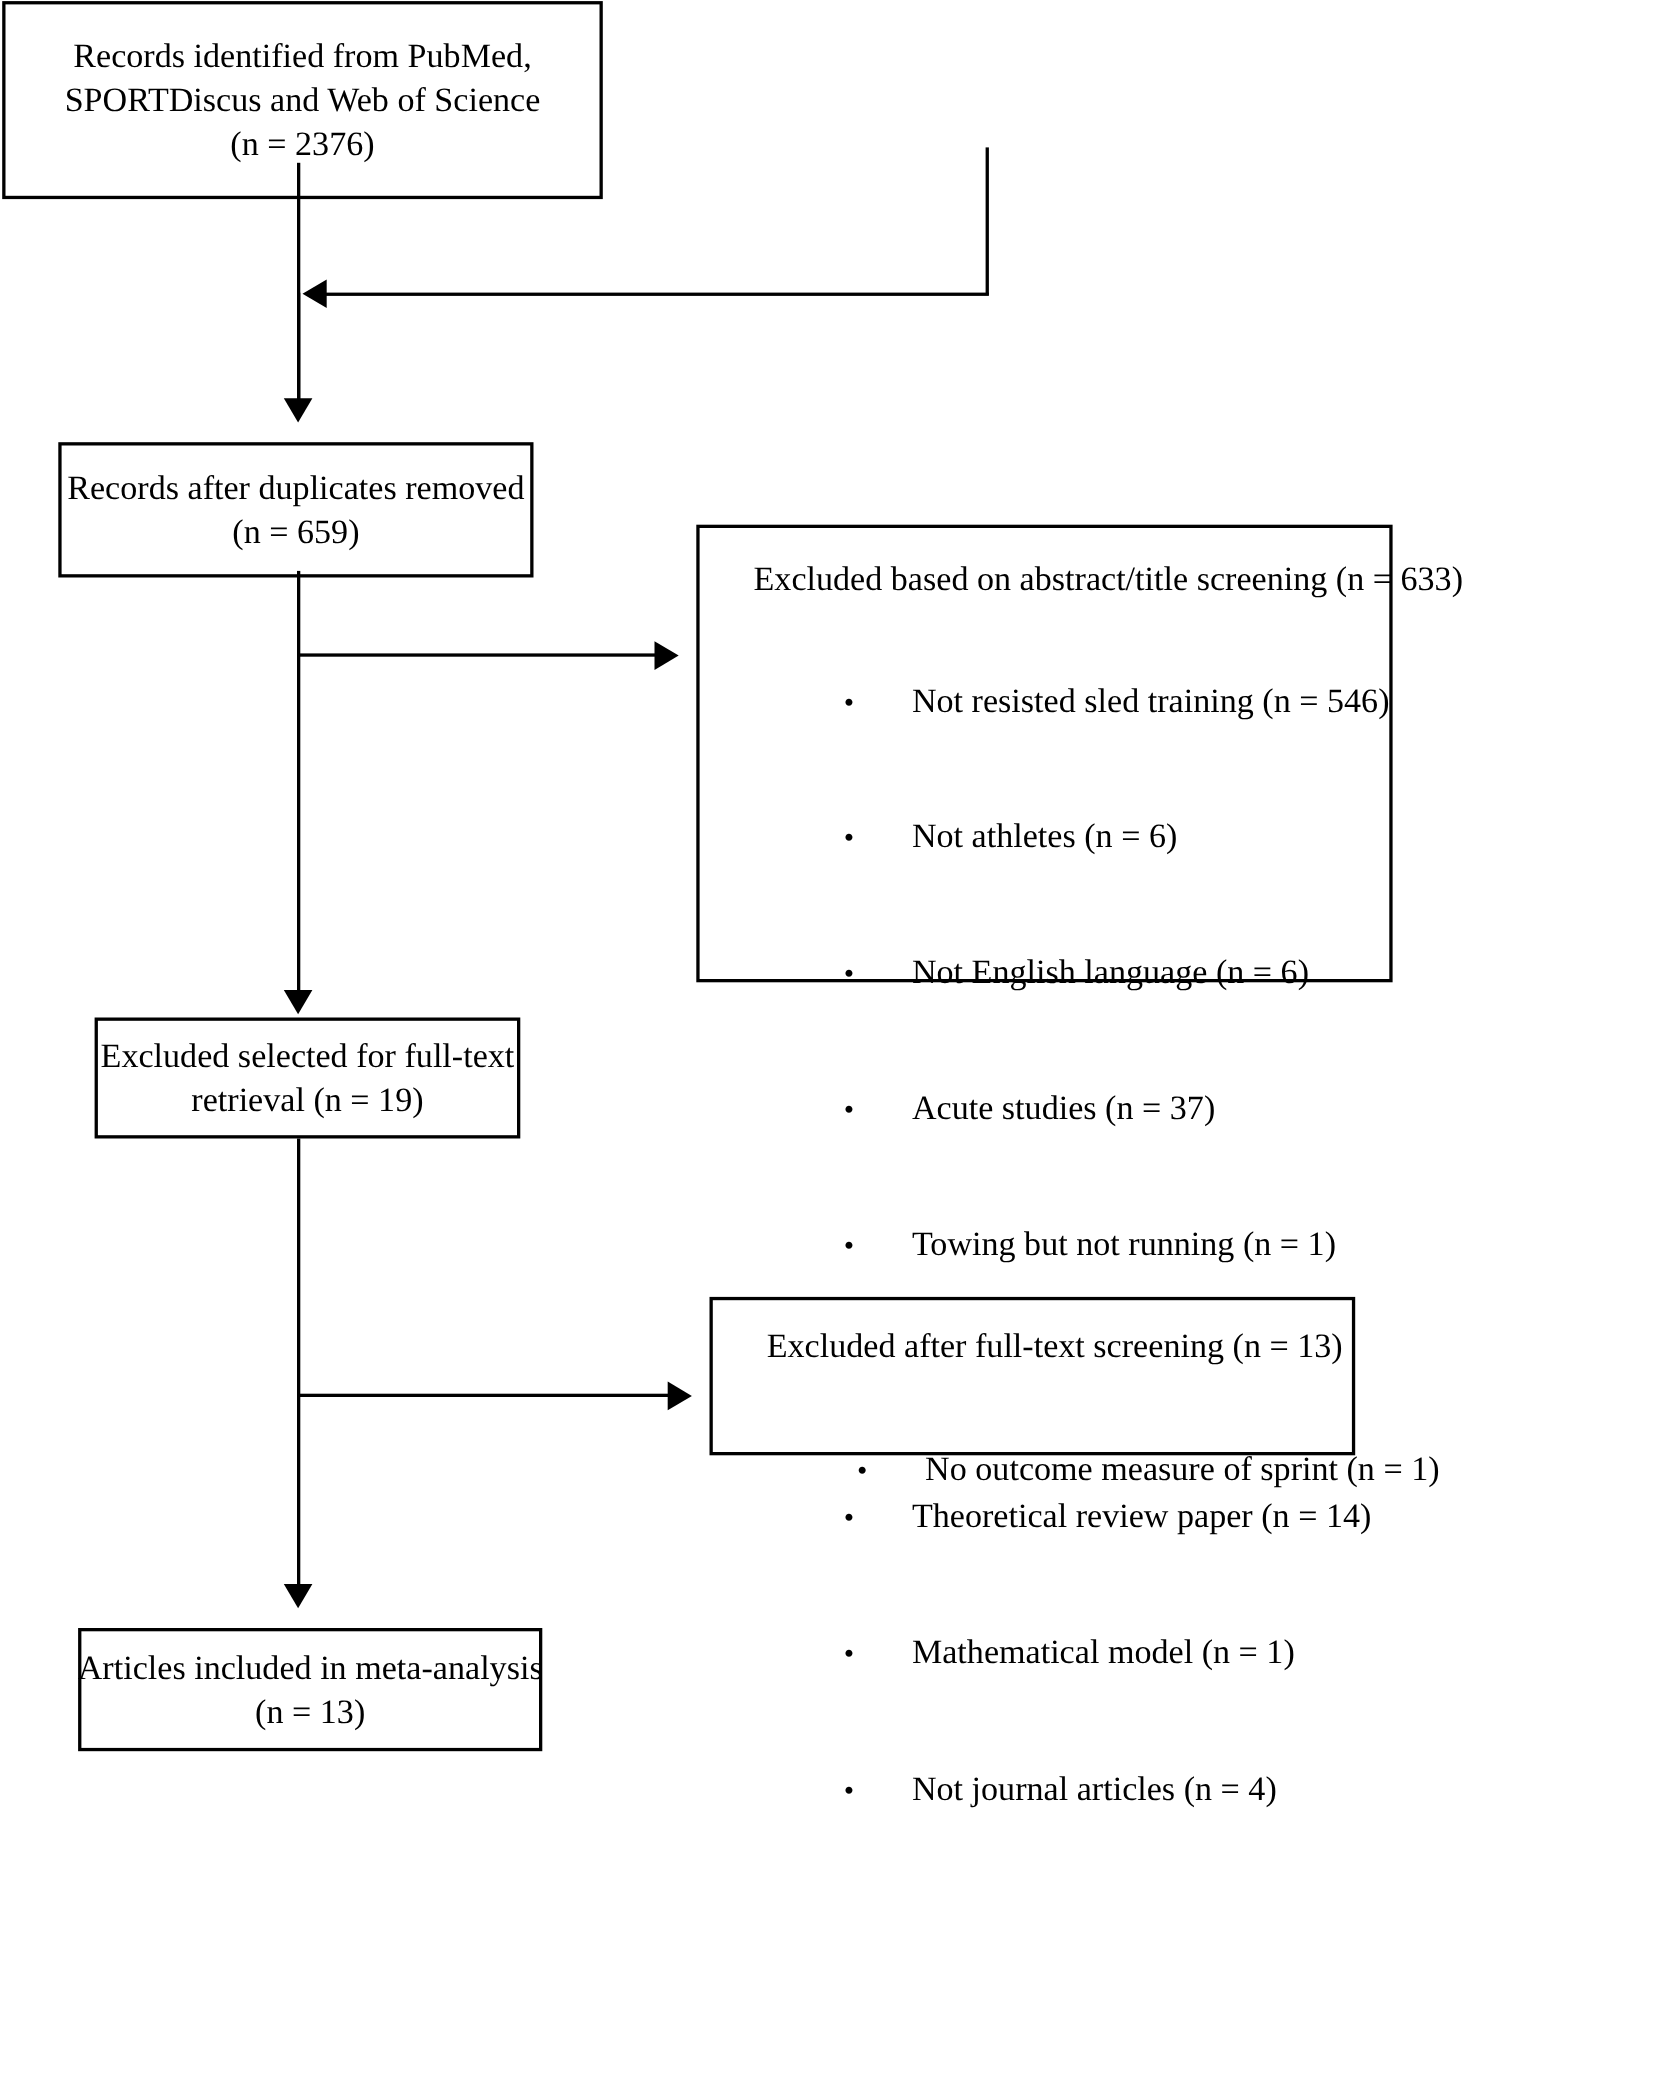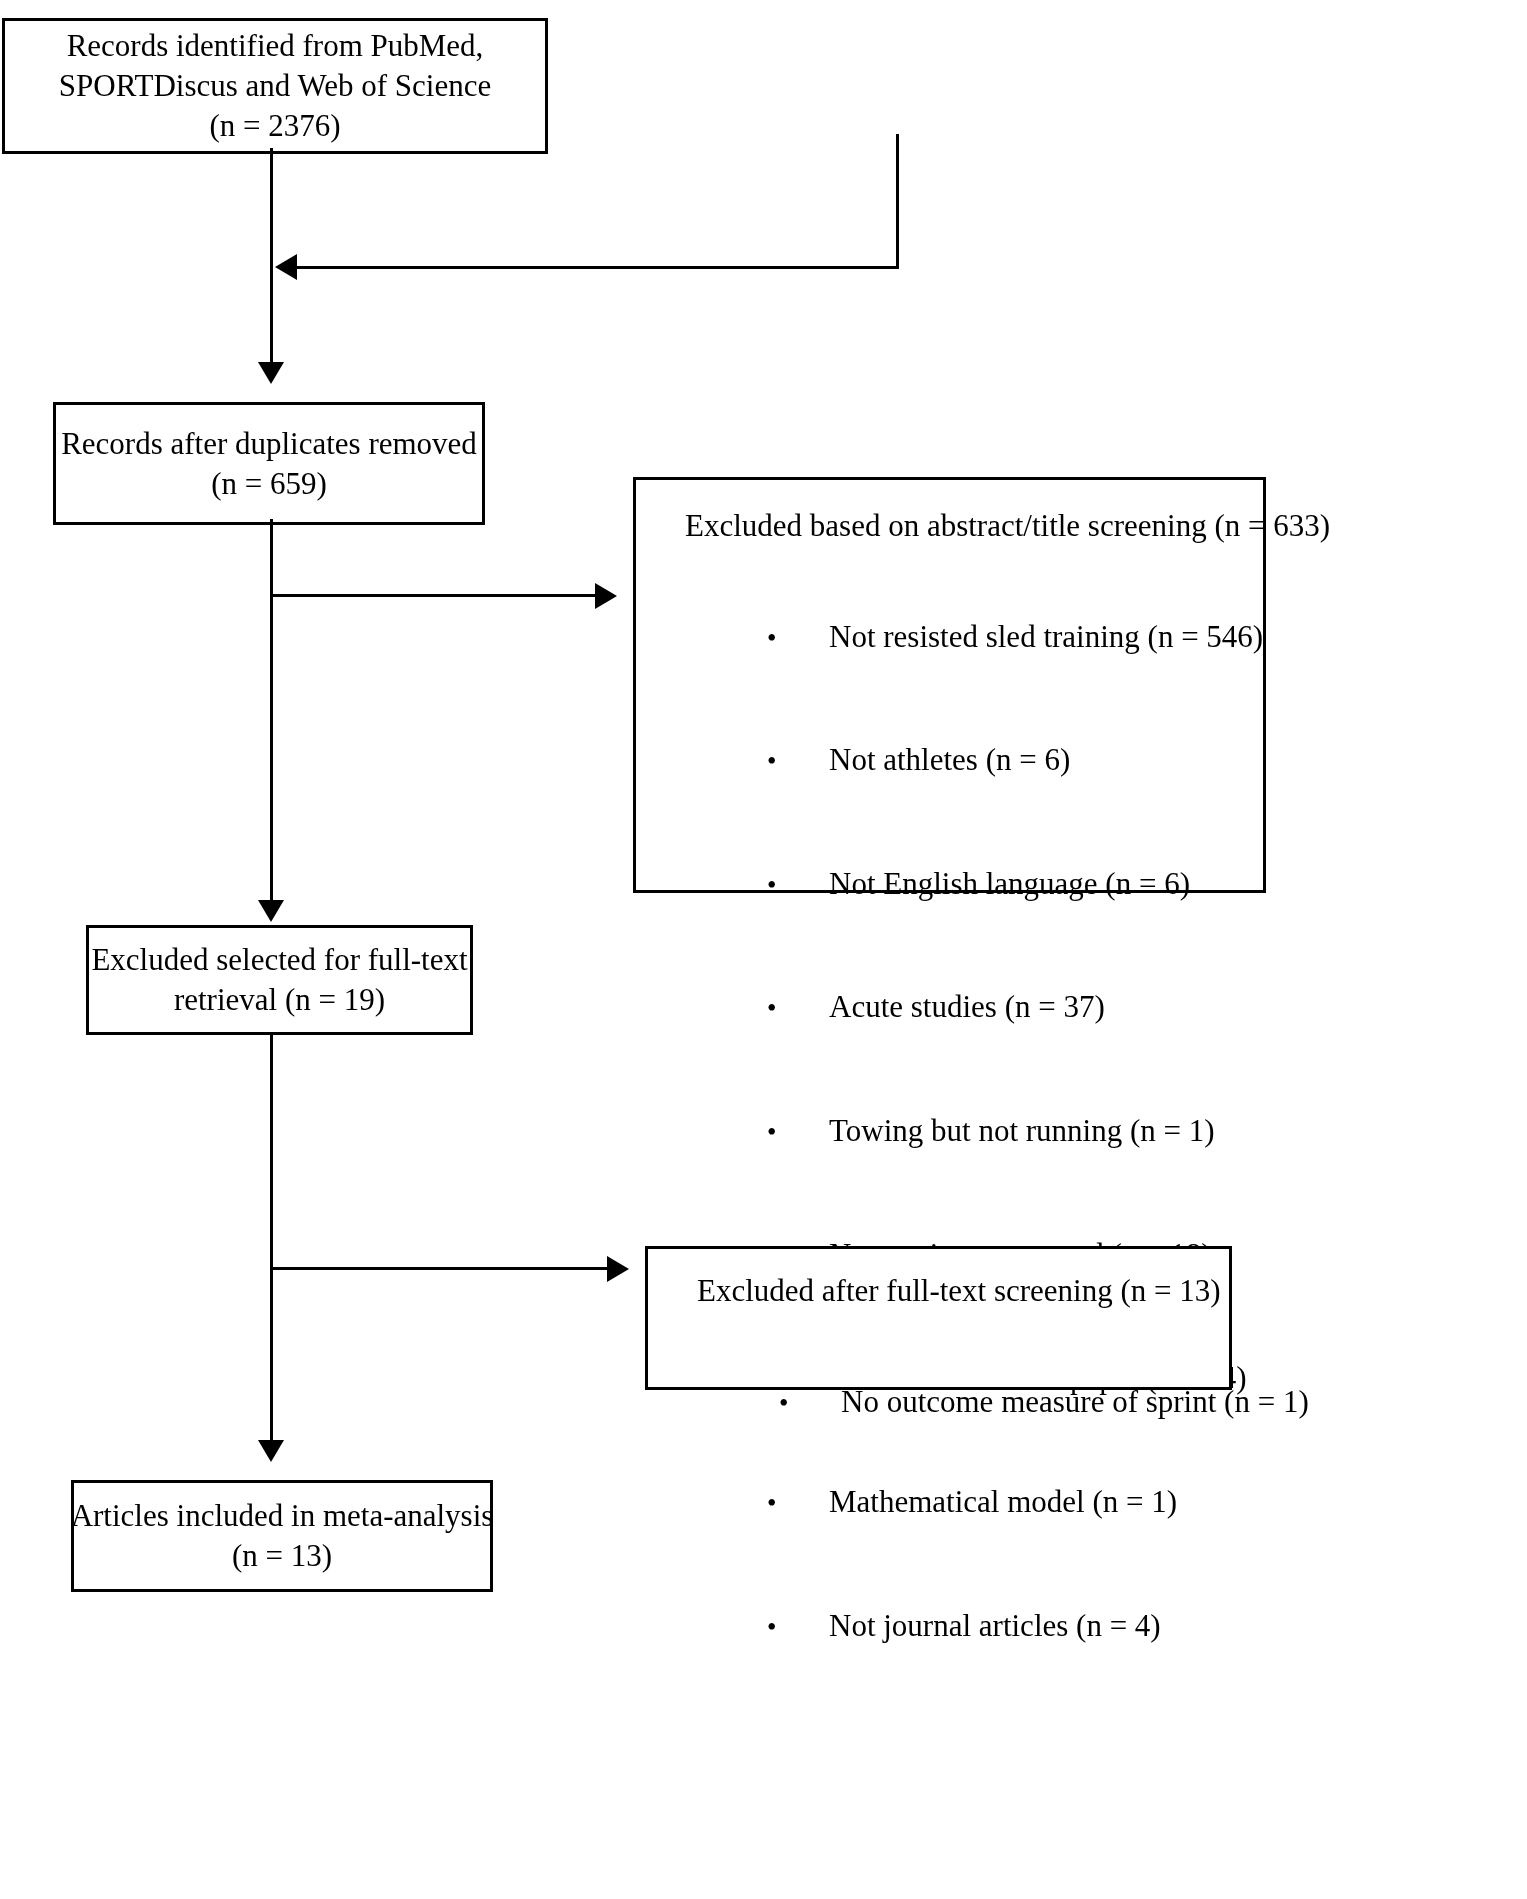--- a/index.html
+++ b/index.html
@@ -98,26 +98,26 @@
   .arrow-right {
     position: absolute;
     width: 0;
     height: 0;
     border-top: 13px solid transparent;
     border-bottom: 13px solid transparent;
     border-left: 22px solid #000000;
   }
 
   
-  #box-identified   { left: 2px;   top: 18px;    width: 546px;  height: 136px; }
+  #box-identified   { left: 2px;   top: 1px;    width: 546px;  height: 180px; }
   #box-additional   { left: 690px; top: 36px;   width: 410px;  height: 98px;  }
   #box-duplicates   { left: 53px;  top: 402px;  width: 432px;  height: 123px; }
   #box-excluded-abs { left: 633px; top: 477px;  width: 633px;  height: 416px; }
   #box-fulltext     { left: 86px;  top: 925px;  width: 387px;  height: 110px; }
-  #box-excluded-ft  { left: 645px; top: 1246px; width: 587px;  height: 144px; }
+  #box-excluded-ft  { left: 645px; top: 1179px; width: 587px;  height: 144px; }
   #box-included     { left: 71px;  top: 1480px; width: 422px;  height: 112px; }
 </style>
 </head>
 <body>
 
 <div id="page">
 
   <div class="box" id="box-identified">
     <div class="box-line">Records identified from PubMed,</div>
     <div class="box-line">SPORTDiscus and Web of Science</div>

